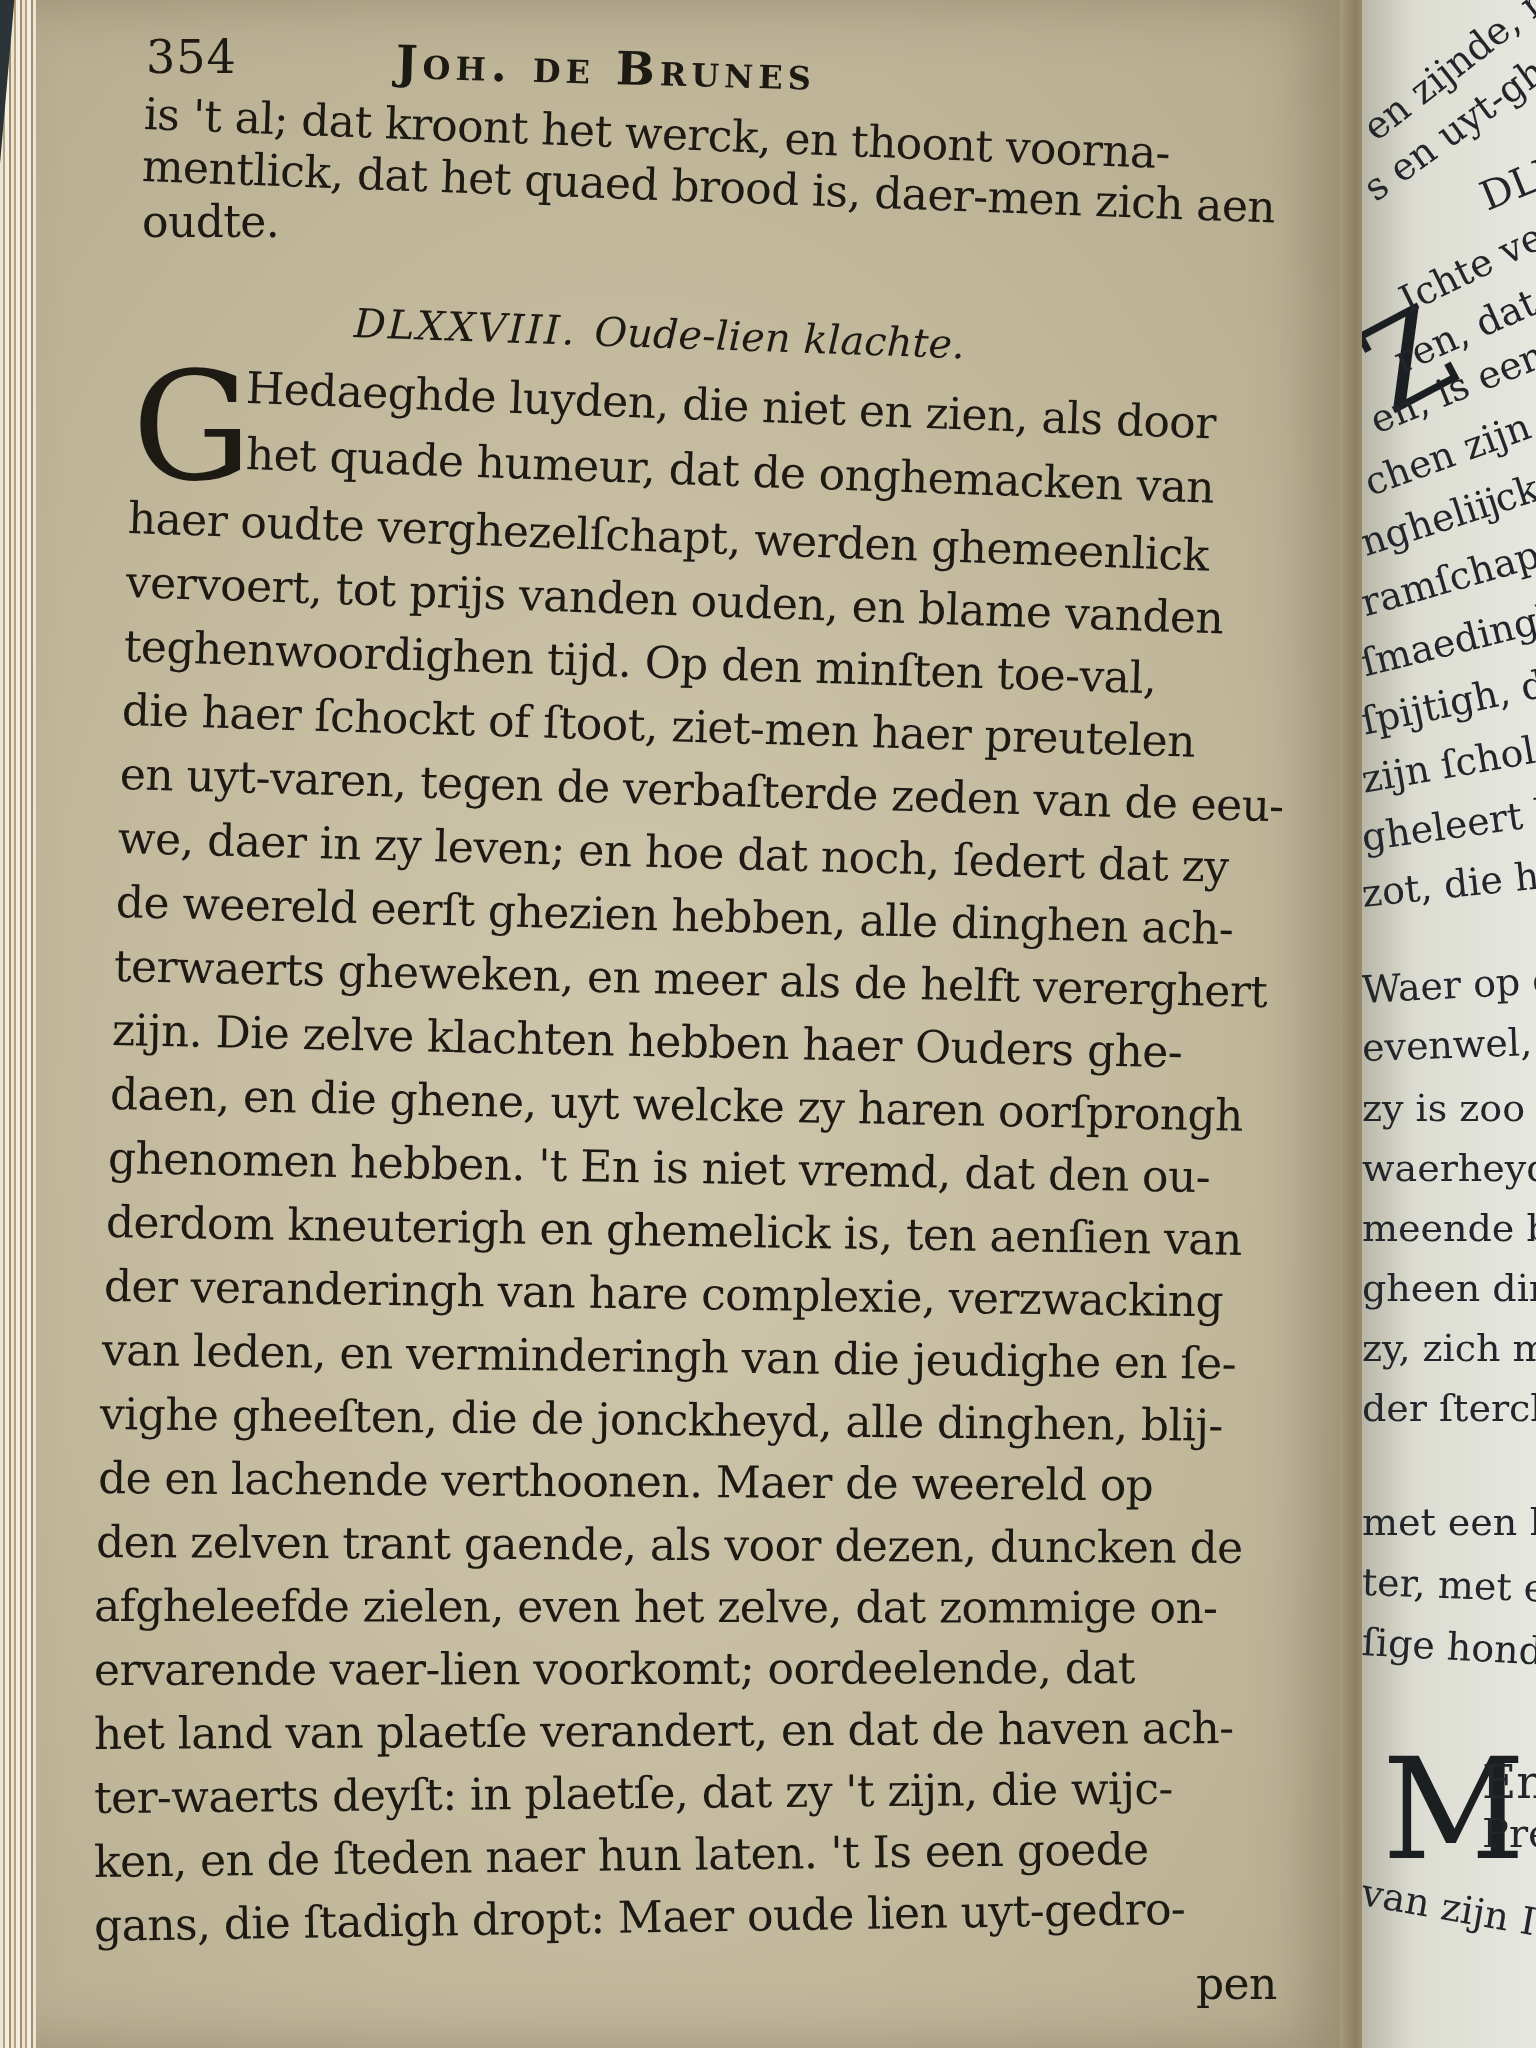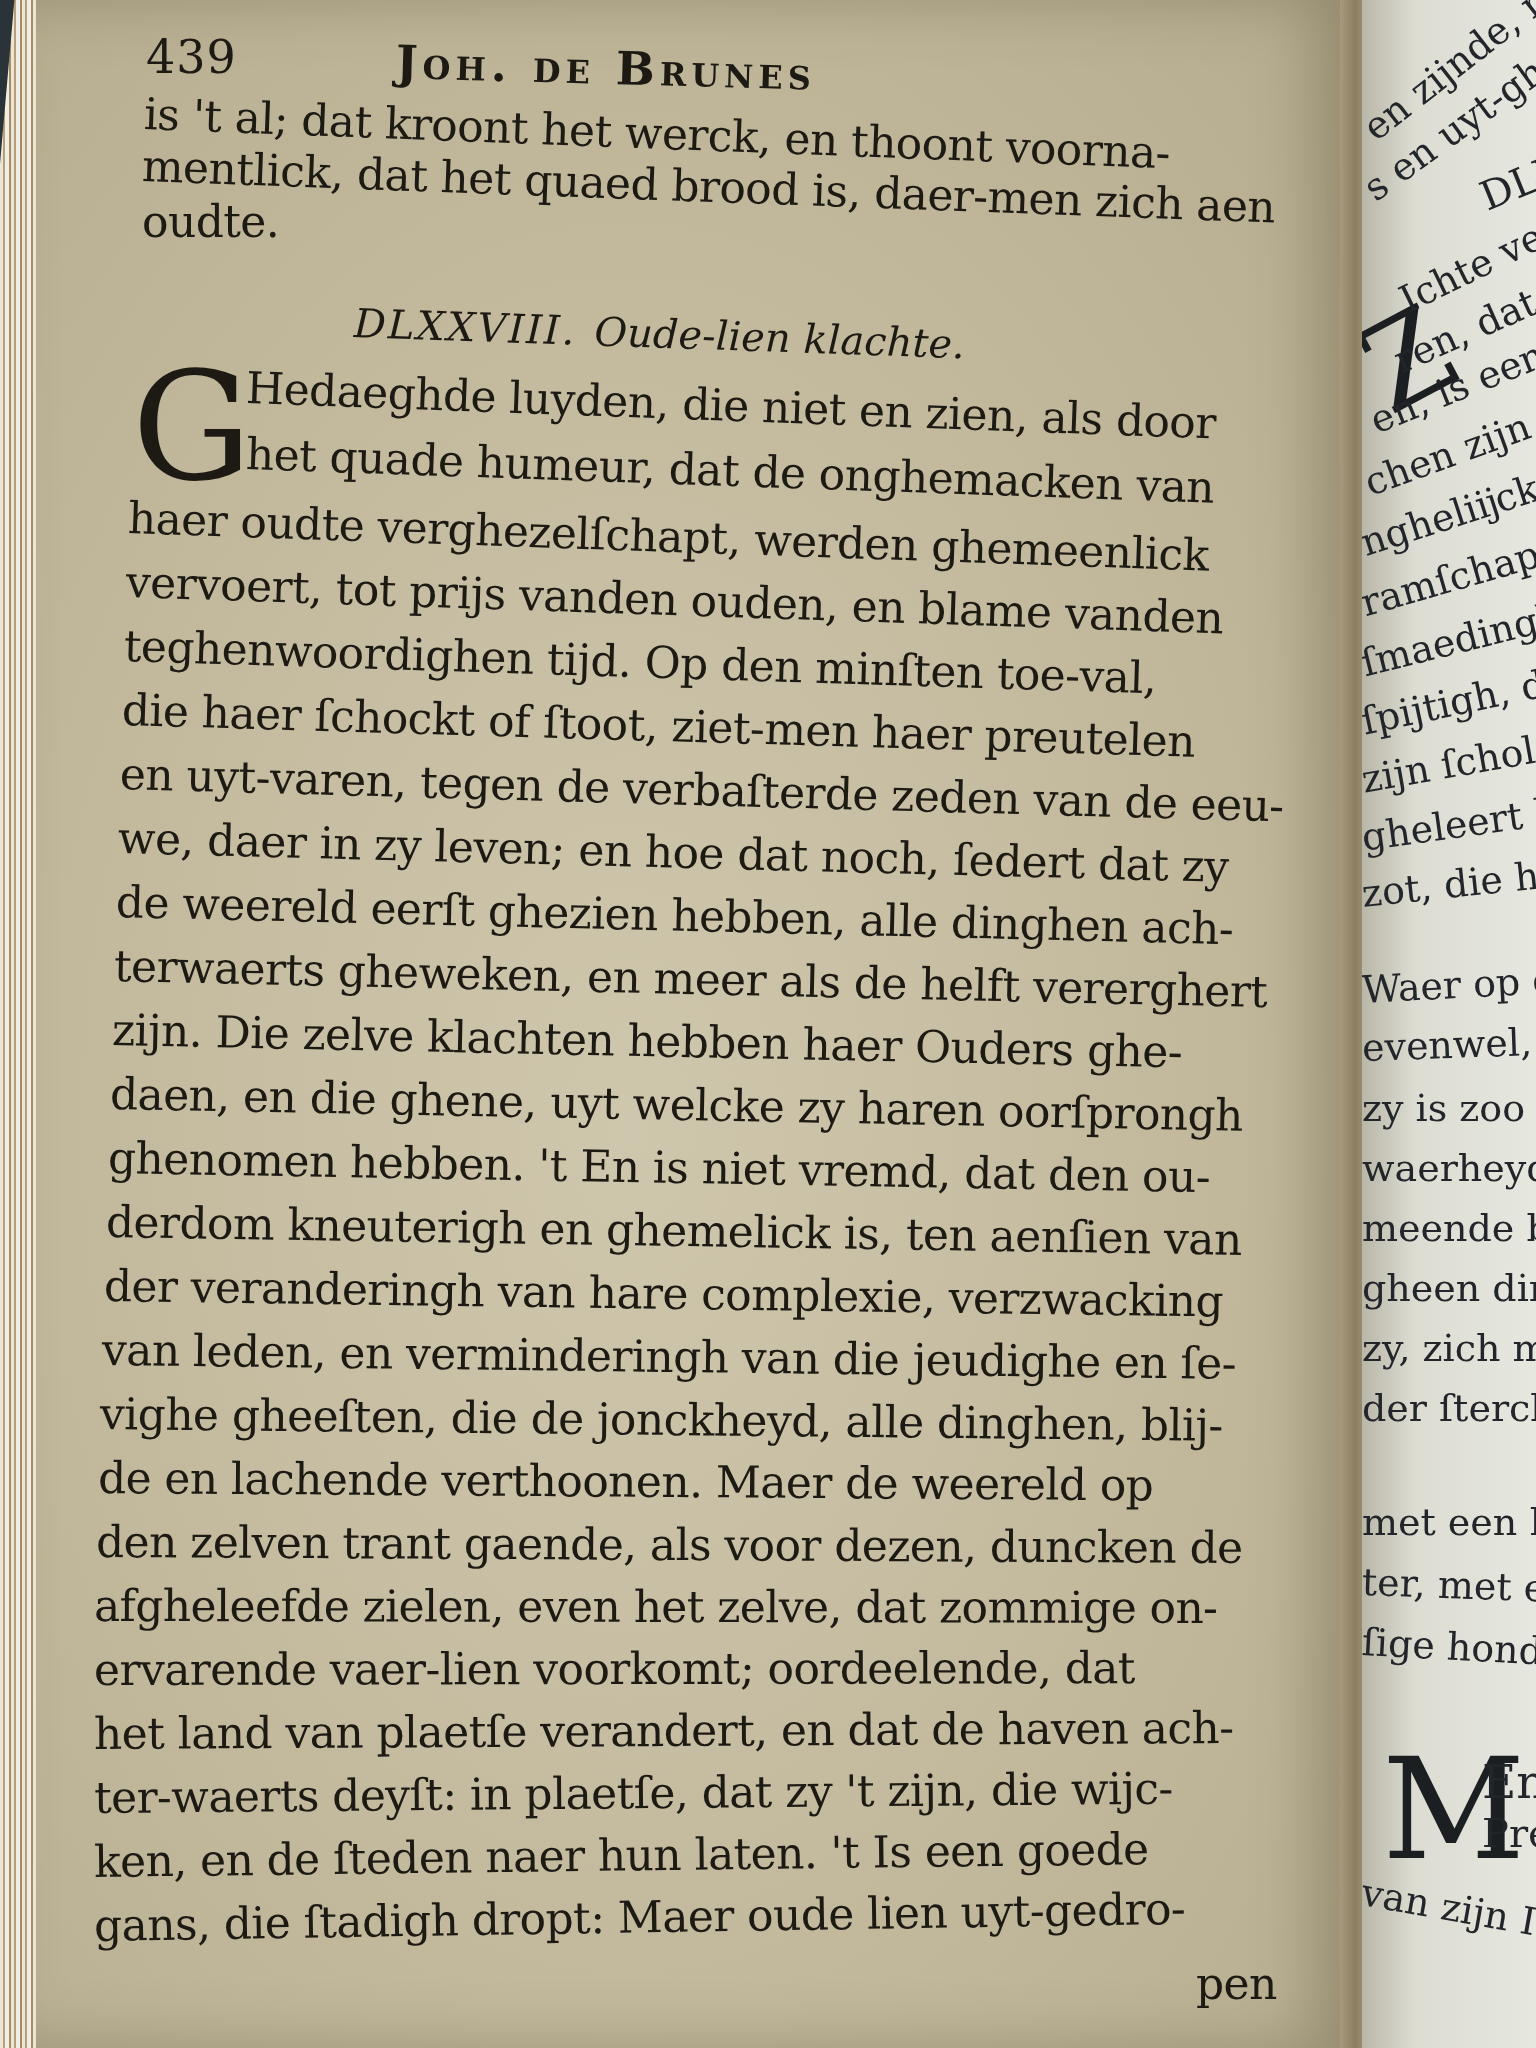--- a/index.html
+++ b/index.html
@@ -111,21 +111,21 @@
 </style>
 </head>
 <body>
 
 <div class="scene">
   <div class="page-edges"></div>
 
   <div class="left-page">
     <div class="text-block">
 
-      <div class="running-head" style="left:110px; top:30px;">439</div>
+      <div class="running-head" style="left:110px; top:30px;">354</div>
       <div class="running-head" style="left:360px; top:35px; transform: rotate(1.6deg); transform-origin:left center;">
         <span class="title">Joh. de Brunes</span>
       </div>
 
       <div class="line" style="left:108px; top:88px; transform: rotate(2.2deg);">is 't al; dat kroont het werck, en thoont voorna-</div>
       <div class="line" style="left:106px; top:140px; transform: rotate(2.1deg);">mentlick, dat het quaed brood is, daer-men zich aen</div>
       <div class="line" style="left:106px; top:196px;">oudte.</div>
 
       <div class="section-heading" style="left:318px; top:300px; transform: rotate(2deg); transform-origin:left center;">
         <span class="numeral">DLXXVIII.</span><span class="title">Oude-lien klachte.</span>

